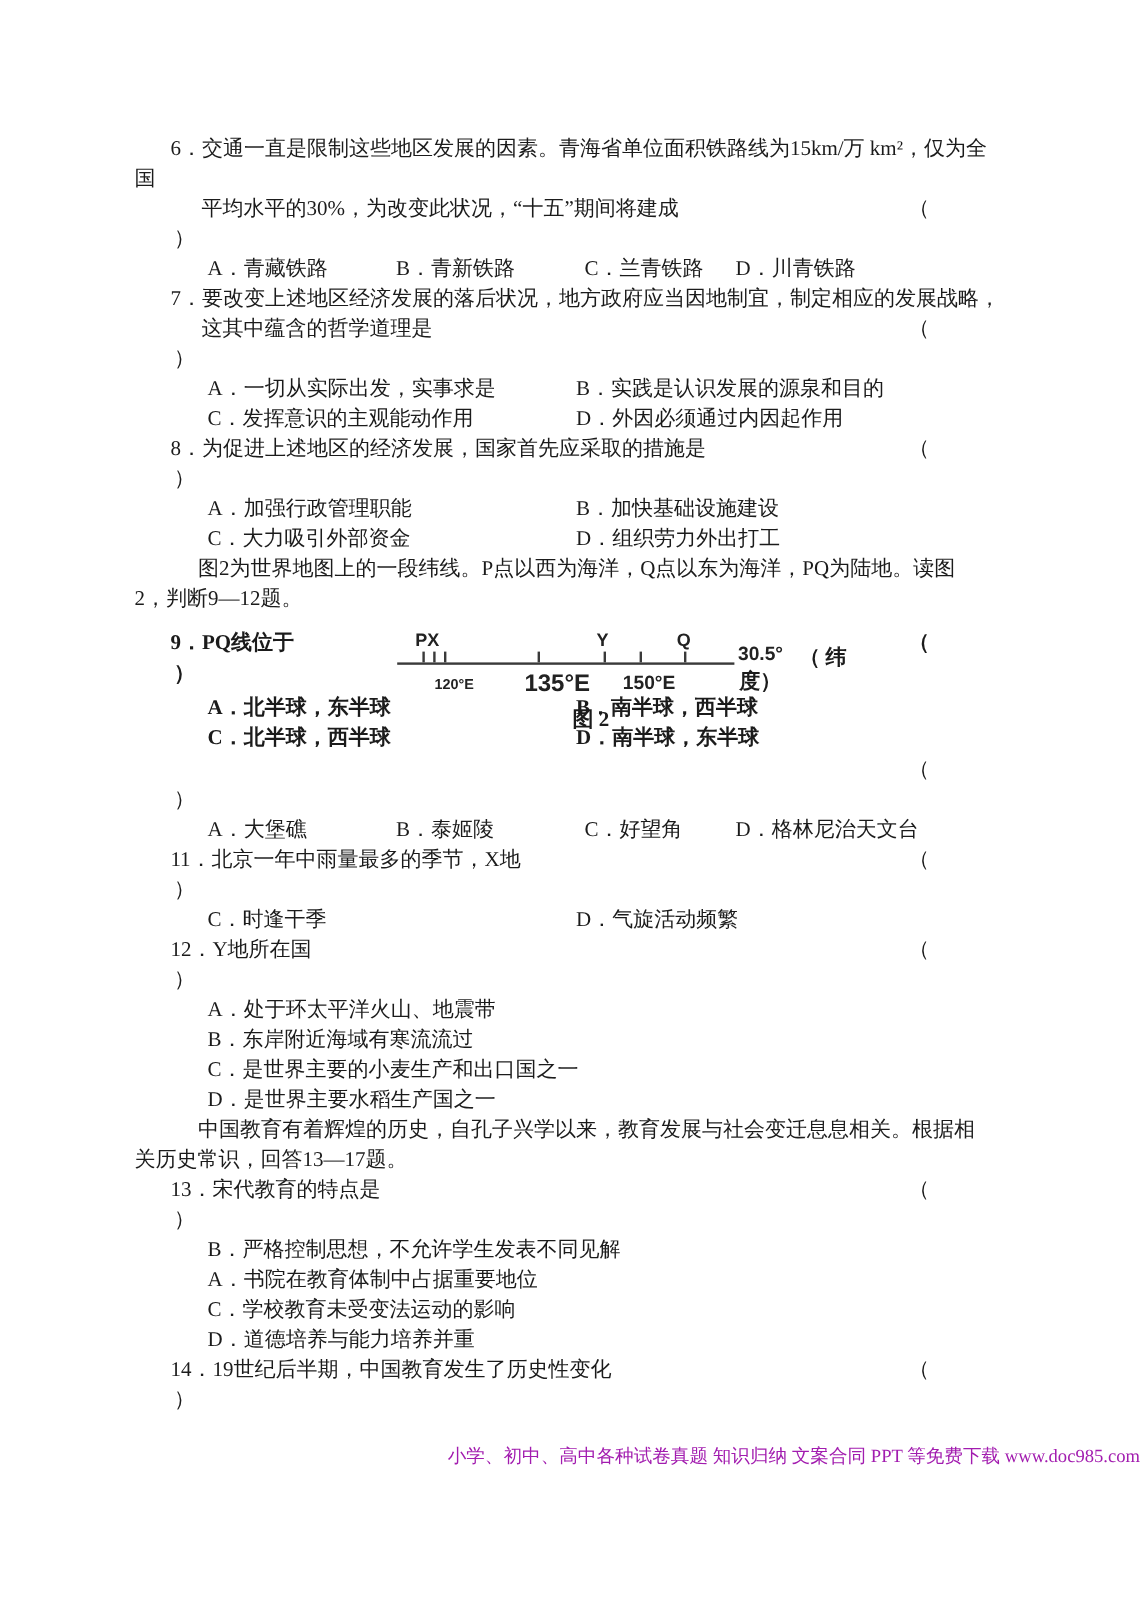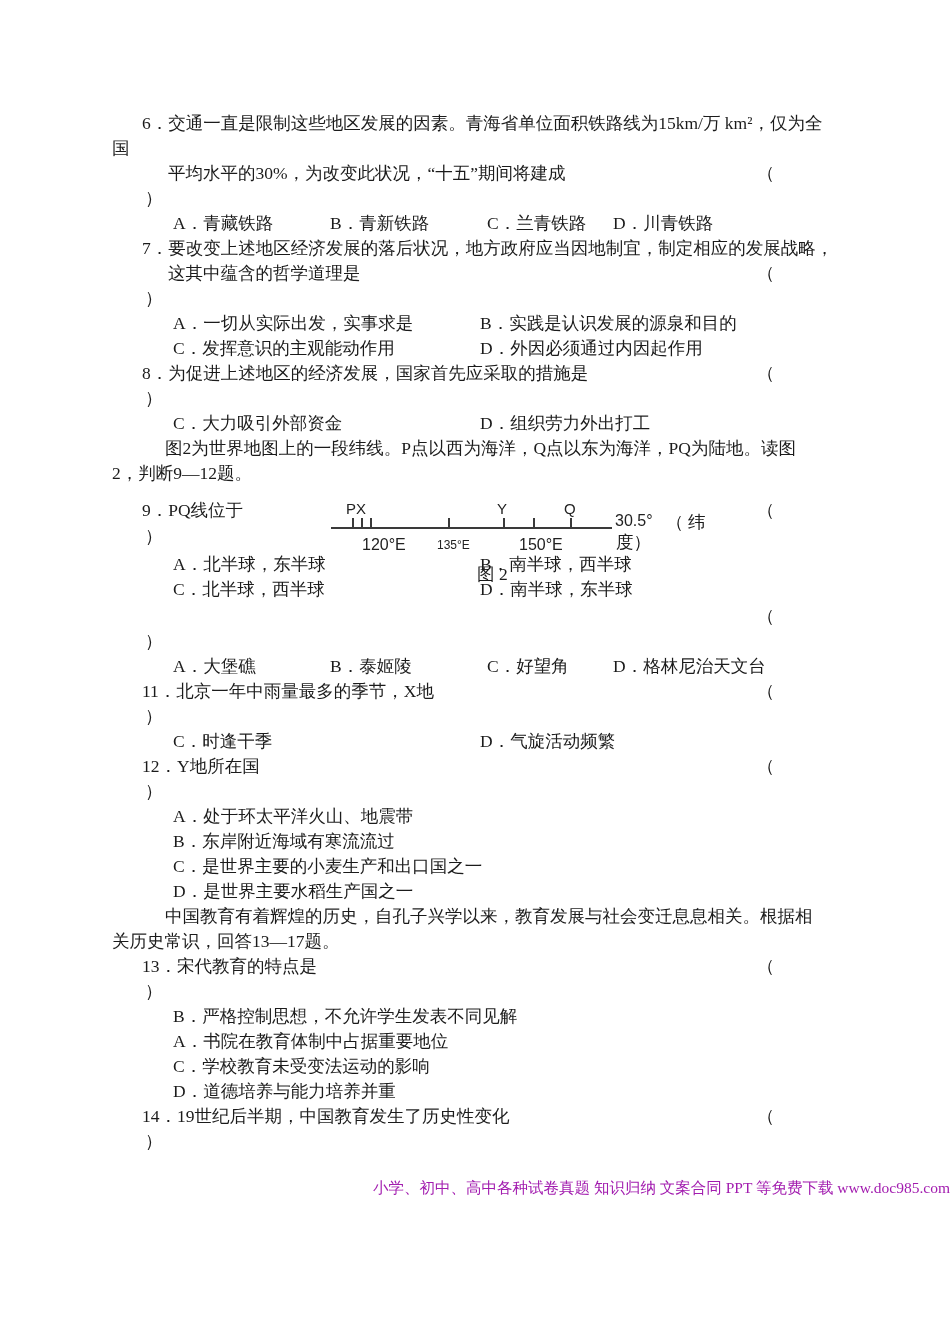--- a/index.html
+++ b/index.html
@@ -17,21 +17,21 @@
   .mq { padding-left:142px; }   
   .mw { padding-left:112px; }   
   .mc { padding-left:168px; }   
   .mp { padding-left:145px; }   
   .mi { padding-left:165px; }   
   .op { position:absolute; left:757px; top:0; }
   .opts span { position:absolute; top:0; line-height:25px; }
   .c1 { left:173px; } .c2 { left:330px; } .c3 { left:487px; } .c4 { left:613px;text-align:right; }
   .h2 { left:480px; }
   
-  .q9 { position:relative; height:108px; margin-top:10px; width:782px; }
+  .q9 { position:relative; height:108px; margin-top:10px; width:782px;font-weight:bold; }
   .q9 .abs { position:absolute; line-height:25px; white-space:nowrap; }
   .dg { position:absolute; font-family:"Liberation Sans","DejaVu Sans",sans-serif;
         font-size:15px; line-height:16px; color:#222; white-space:nowrap; }
   .axisline { position:absolute; left:331px; top:31px; width:281px; height:2px; background:#3a3a3a; }
   .tick { position:absolute; top:22px; width:2px; height:9px; background:#3a3a3a; }
   .footer { margin-top:24px; text-align:right; font-size:15.5px; color:#a21caf; white-space:nowrap; }
 </style>
 </head>
 <body>
 
@@ -56,20 +56,24 @@
     <span class="h2">B．实践是认识发展的源泉和目的</span>
   </div>
   <div class="line opts">
     <span class="c1">C．发挥意识的主观能动作用</span>
     <span class="h2">D．外因必须通过内因起作用</span>
   </div>
 
   <div class="line mq"><span>8．为促进上述地区的经济发展，国家首先应采取的措施是</span><span class="op">（</span></div>
   <div class="line mp"><span>）</span></div>
   <div class="line opts">
+    <span class="c1">A．加强行政管理职能</span>
+    <span class="h2">B．加快基础设施建设</span>
+  </div>
+  <div class="line opts">
     <span class="c1">C．大力吸引外部资金</span>
     <span class="h2">D．组织劳力外出打工</span>
   </div>
 
   <div class="line mi"><span>图2为世界地图上的一段纬线。P点以西为海洋，Q点以东为海洋，PQ为陆地。读图</span></div>
   <div class="line mw"><span>2，判断9—12题。</span></div>
 
   <div class="q9">
     <span class="abs" style="left:142px; top:2px;">9．PQ线位于</span>
     <span class="abs" style="left:757px; top:2px;">（</span>
@@ -82,22 +86,22 @@
     <div class="tick" style="left:361px;"></div>
     <div class="tick" style="left:370px;"></div>
     <div class="tick" style="left:448px;"></div>
     <div class="tick" style="left:503px;"></div>
     <div class="tick" style="left:533px;"></div>
     <div class="tick" style="left:570px;"></div>
     <div class="axisline"></div>
     <span class="dg" style="left:615px; top:17px; font-size:16px;">30.5°</span>
     <span class="abs" style="left:666px; top:14px;">（ 纬</span>
     <span class="abs" style="left:616px; top:34px;">度）</span>
-    <span class="dg" style="left:362px; top:41px; font-size:16px;">120°E</span>
-    <span class="dg" style="left:437px; top:41px; font-size:12px;">135°E</span>
+    <span class="dg" style="left:362px; top:41px; font-size:12px;">120°E</span>
+    <span class="dg" style="left:437px; top:41px; font-size:20px;">135°E</span>
     <span class="dg" style="left:519px; top:41px; font-size:16px;">150°E</span>
     <span class="abs" style="left:477px; top:66px;">图 2</span>
 
     <span class="abs" style="left:173px; top:56px;">A．北半球，东半球</span>
     <span class="abs" style="left:480px; top:56px;">B．南半球，西半球</span>
     <span class="abs" style="left:173px; top:81px;">C．北半球，西半球</span>
     <span class="abs" style="left:480px; top:81px;">D．南半球，东半球</span>
   </div>
 
   <div class="line mq"><span class="op">（</span></div>

